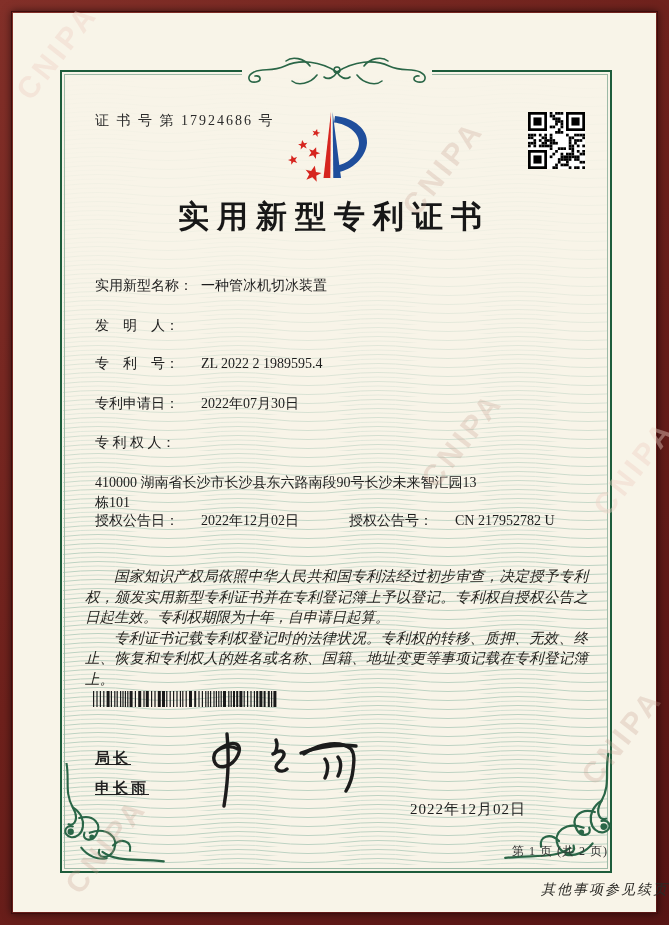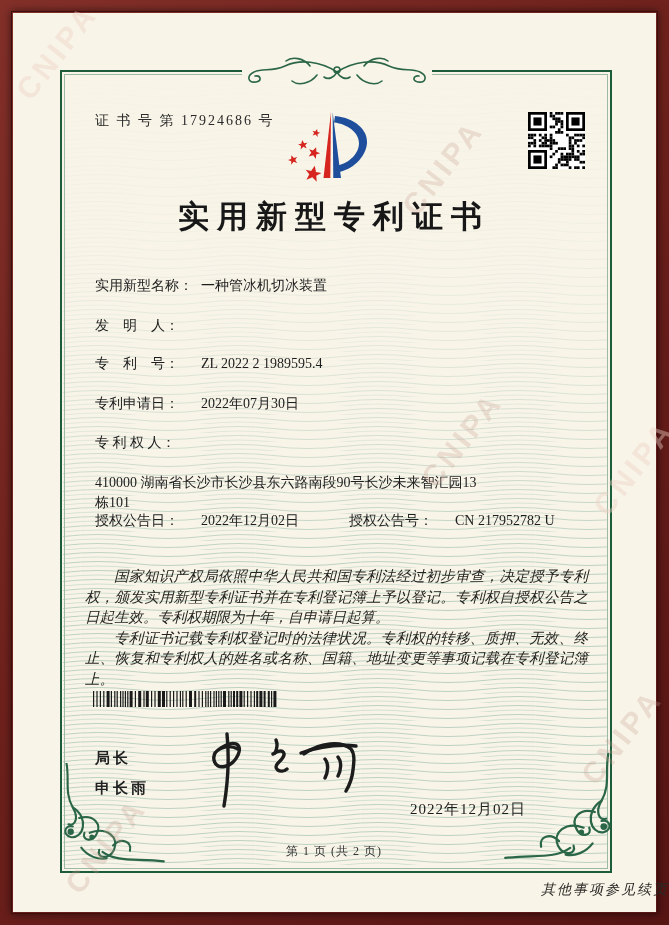--- a/index.html
+++ b/index.html
@@ -39,26 +39,26 @@
   .r1{top:276px}.r2{top:316px}.r3{top:354px}.r4{top:394px}.r5{top:433px}
   .r6{top:473px}.r7{top:511px}
   .r7 .val1{flex:0 0 148px;}
 
   .body-text{position:absolute;left:85px;top:534px;width:503px;font-size:14.5px;
        line-height:20.5px;text-align:justify;font-style:italic;color:#24231f;margin-top:32px;}
   .body-text p{margin:0;text-indent:2em;}
 
   .barcode{position:absolute;left:93px;top:691px;width:186px;height:16px;}
 
-  .signer{position:absolute;left:95px;font-size:15px;font-weight:bold;letter-spacing:3px;color:#222;}
+  .signer{position:absolute;left:95px;font-size:15px;font-weight:bold;letter-spacing:3px;color:#222;text-decoration:underline;}
   .signer.t{top:749px}.signer.n{top:779px}
   .signature{position:absolute;left:188px;top:730px;width:180px;height:80px;}
 
   .issue-date{position:absolute;left:410px;top:800px;font-size:15px;letter-spacing:1px;color:#1d1d1d;}
-  .page-info{position:absolute;left:60px;top:843px;width:548px;text-align:center;
+  .page-info{position:absolute;left:60px;top:843px;width:548px;text-align:right;
        font-size:12px;color:#333;letter-spacing:1px;}
   .footer-note{position:absolute;left:0;top:881px;width:669px;text-align:right;
        font-size:14px;font-style:italic;letter-spacing:2px;color:#2b2a26;}
 
   .wm{position:absolute;font-family:"Liberation Sans","DejaVu Sans",sans-serif;
       font-weight:bold;font-size:30px;letter-spacing:4px;pointer-events:none;
       transform:translate(-50%,-50%) rotate(-52deg);color:rgba(198,158,142,.28);z-index:40;}
   .wm.light{color:rgba(238,208,196,.42);}
   .wm1{left:57px;top:52px}.wm2{left:443px;top:168px}.wm3{left:462px;top:440px}
   .wm4{left:634px;top:468px}.wm5{left:106px;top:846px}.wm6{left:622px;top:737px}

